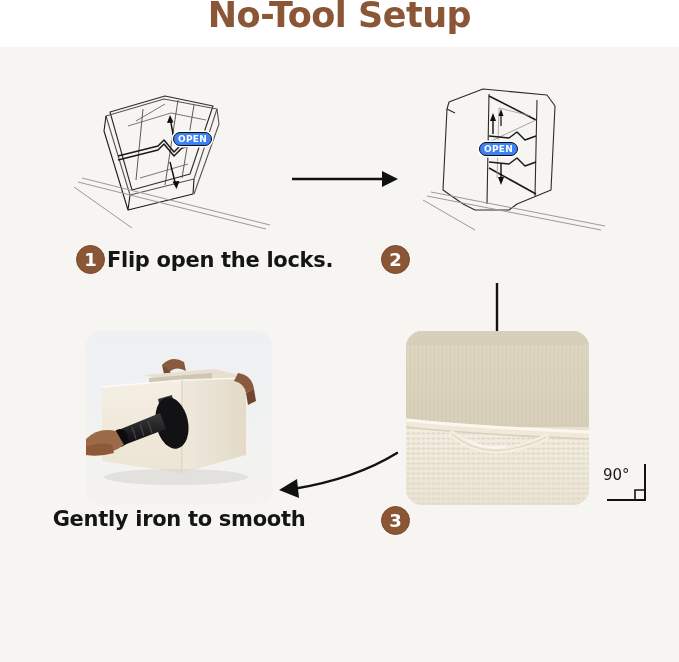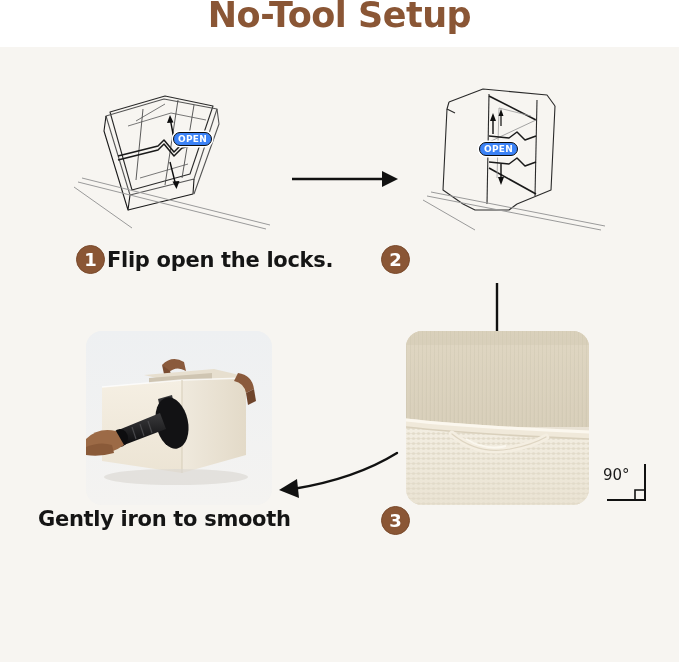--- a/index.html
+++ b/index.html
@@ -80,20 +80,21 @@
   }
   .caption-text {
     font-family: "DejaVu Sans", sans-serif;
     font-weight: bold;
     font-size: 21px;
     color: #151515;
     letter-spacing: -0.3px;
   }
   .caption-block {
     position: absolute;
+    text-align: center;
     font-family: "DejaVu Sans", sans-serif;
     font-weight: bold;
     font-size: 21px;
     color: #151515;
     letter-spacing: -0.3px;
     line-height: 1.28;
   }
   
   .photo {
     position: absolute;

